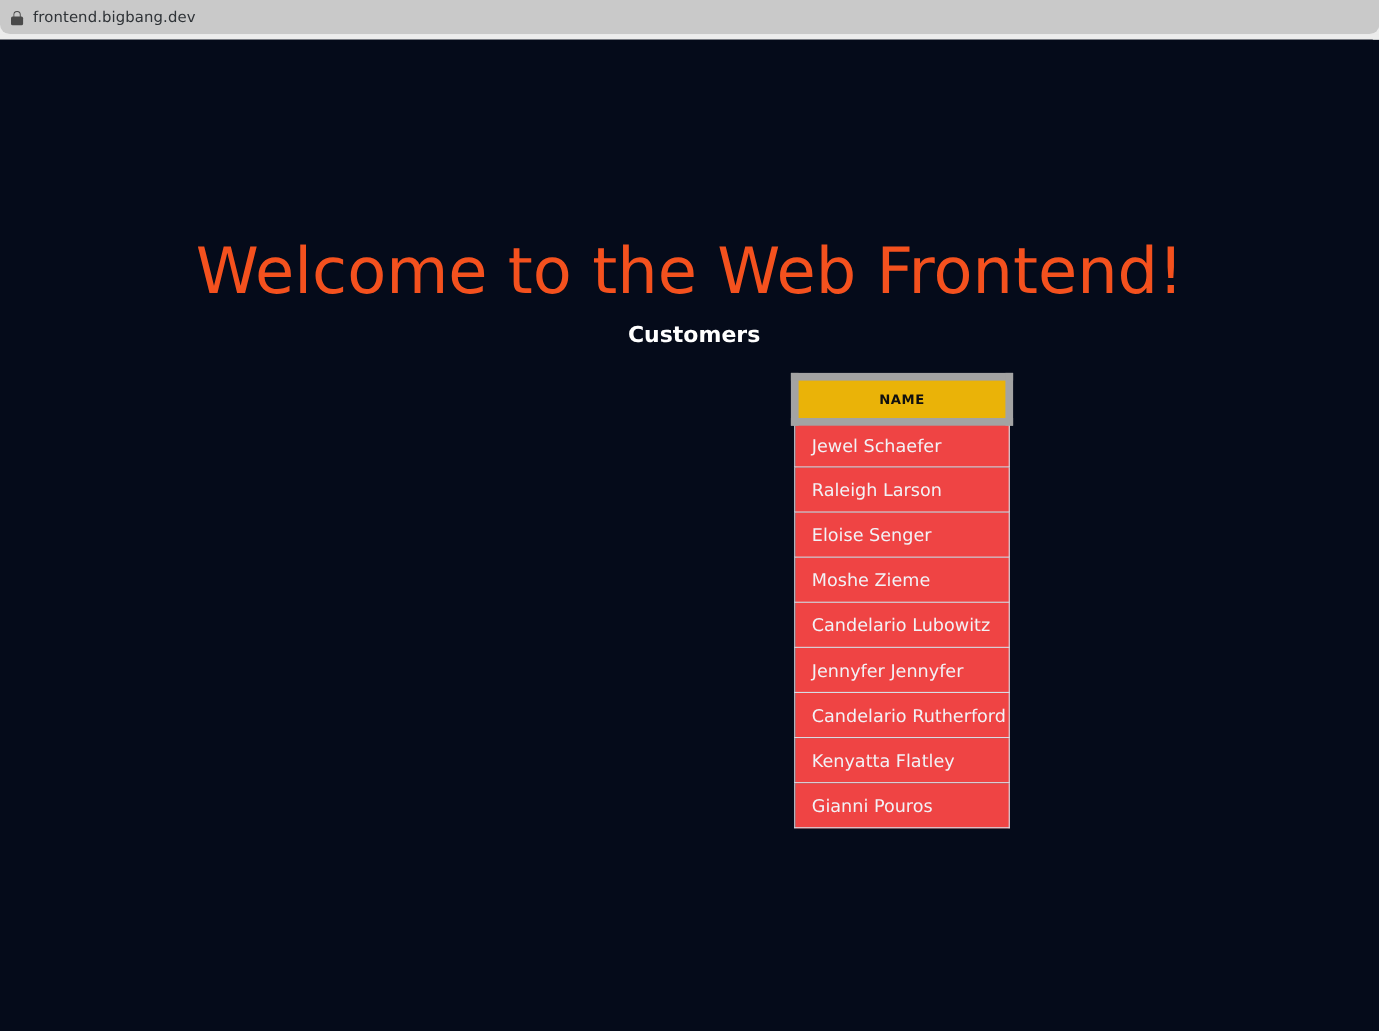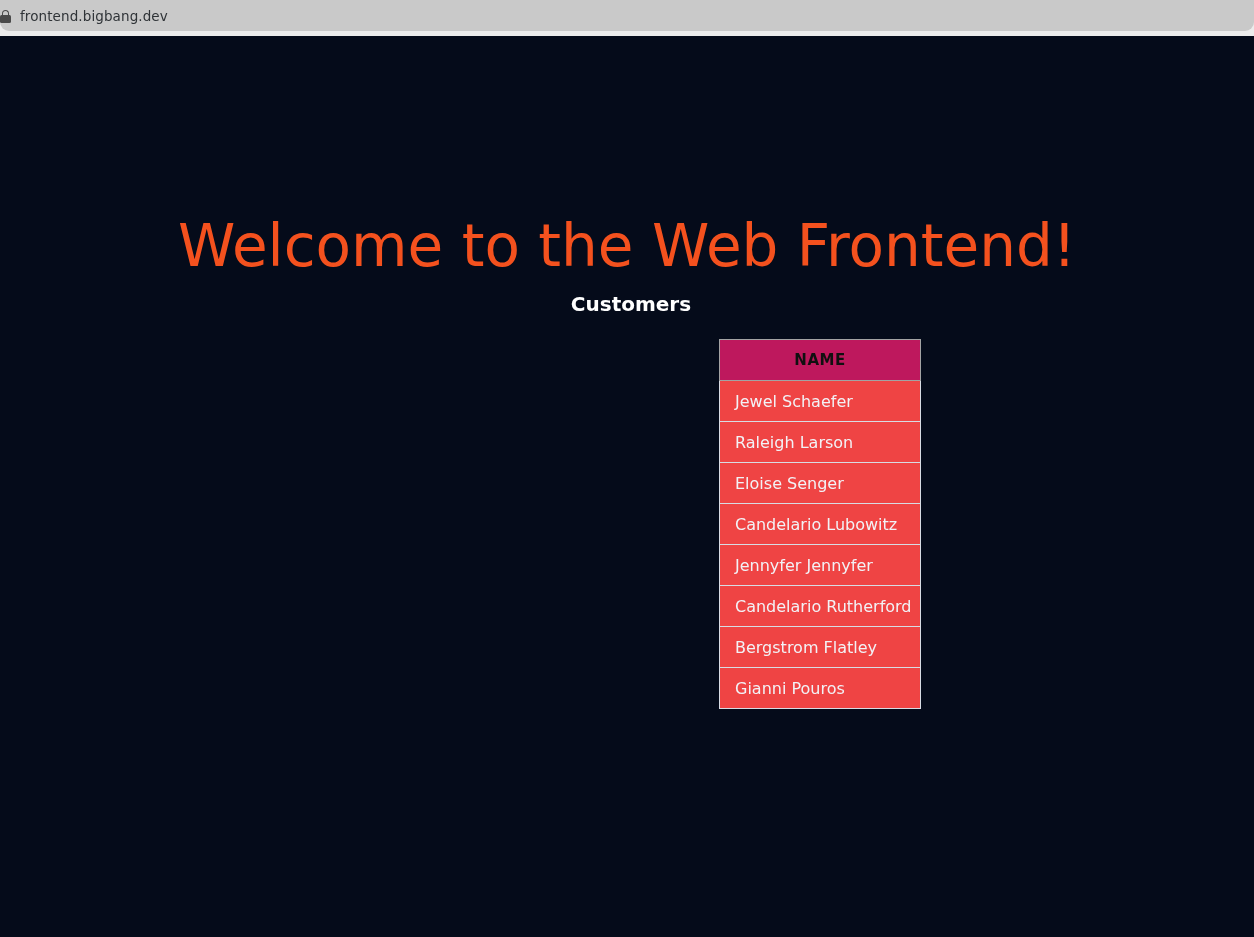--- a/index.html
+++ b/index.html
@@ -27,20 +27,21 @@
   #url-bar {
     position: absolute;
     top: 0; left: 0;
     width: 1254px;
     height: 31px;
     background: #c9c9c9;
     border-radius: 0 0 9px 9px;
     box-sizing: border-box;
     display: flex;
     align-items: center;
+    padding-left: 10px;
   }
   #lock-icon {
     width: 11px;
     height: 13px;
     position: relative;
     flex: 0 0 auto;
     margin-right: 9px;
     margin-top: 1px;
   }
   #lock-icon .shackle {
@@ -119,29 +120,29 @@
     top: 303px;
     left: 719px;
     width: 202px;
   }
   table#customers-table {
     border-collapse: collapse;
     width: 202px;
     table-layout: fixed;
   }
   table#customers-table th {
-    background: #be185d;
+    background: #eab308;
     color: #101010;
-    font-size: 15px;
+    font-size: 12px;
     font-weight: bold;
     letter-spacing: 0.5px;
     text-align: center;
     height: 41px;
     padding: 0;
-    border: 1px solid #a3a3a3;
+    border: 7px solid #a3a3a3;
     box-sizing: border-box;
   }
   table#customers-table td {
     color: #f2f2f6;
     font-size: 16px;
     font-weight: 400;
     text-align: left;
     height: 41px;
     padding: 0 0 0 15px;
     border: 1px solid #d8dce4;
@@ -181,30 +182,33 @@
         <tr>
           <td>Jewel Schaefer</td>
         </tr>
         <tr>
           <td>Raleigh Larson</td>
         </tr>
         <tr>
           <td>Eloise Senger</td>
         </tr>
         <tr>
+          <td>Moshe Zieme</td>
+        </tr>
+        <tr>
           <td>Candelario Lubowitz</td>
         </tr>
         <tr>
           <td>Jennyfer Jennyfer</td>
         </tr>
         <tr>
           <td>Candelario Rutherford</td>
         </tr>
         <tr>
-          <td>Bergstrom Flatley</td>
+          <td>Kenyatta Flatley</td>
         </tr>
         <tr>
           <td>Gianni Pouros</td>
         </tr>
       </tbody>
     </table>
   </div>
 
 </div>
 

